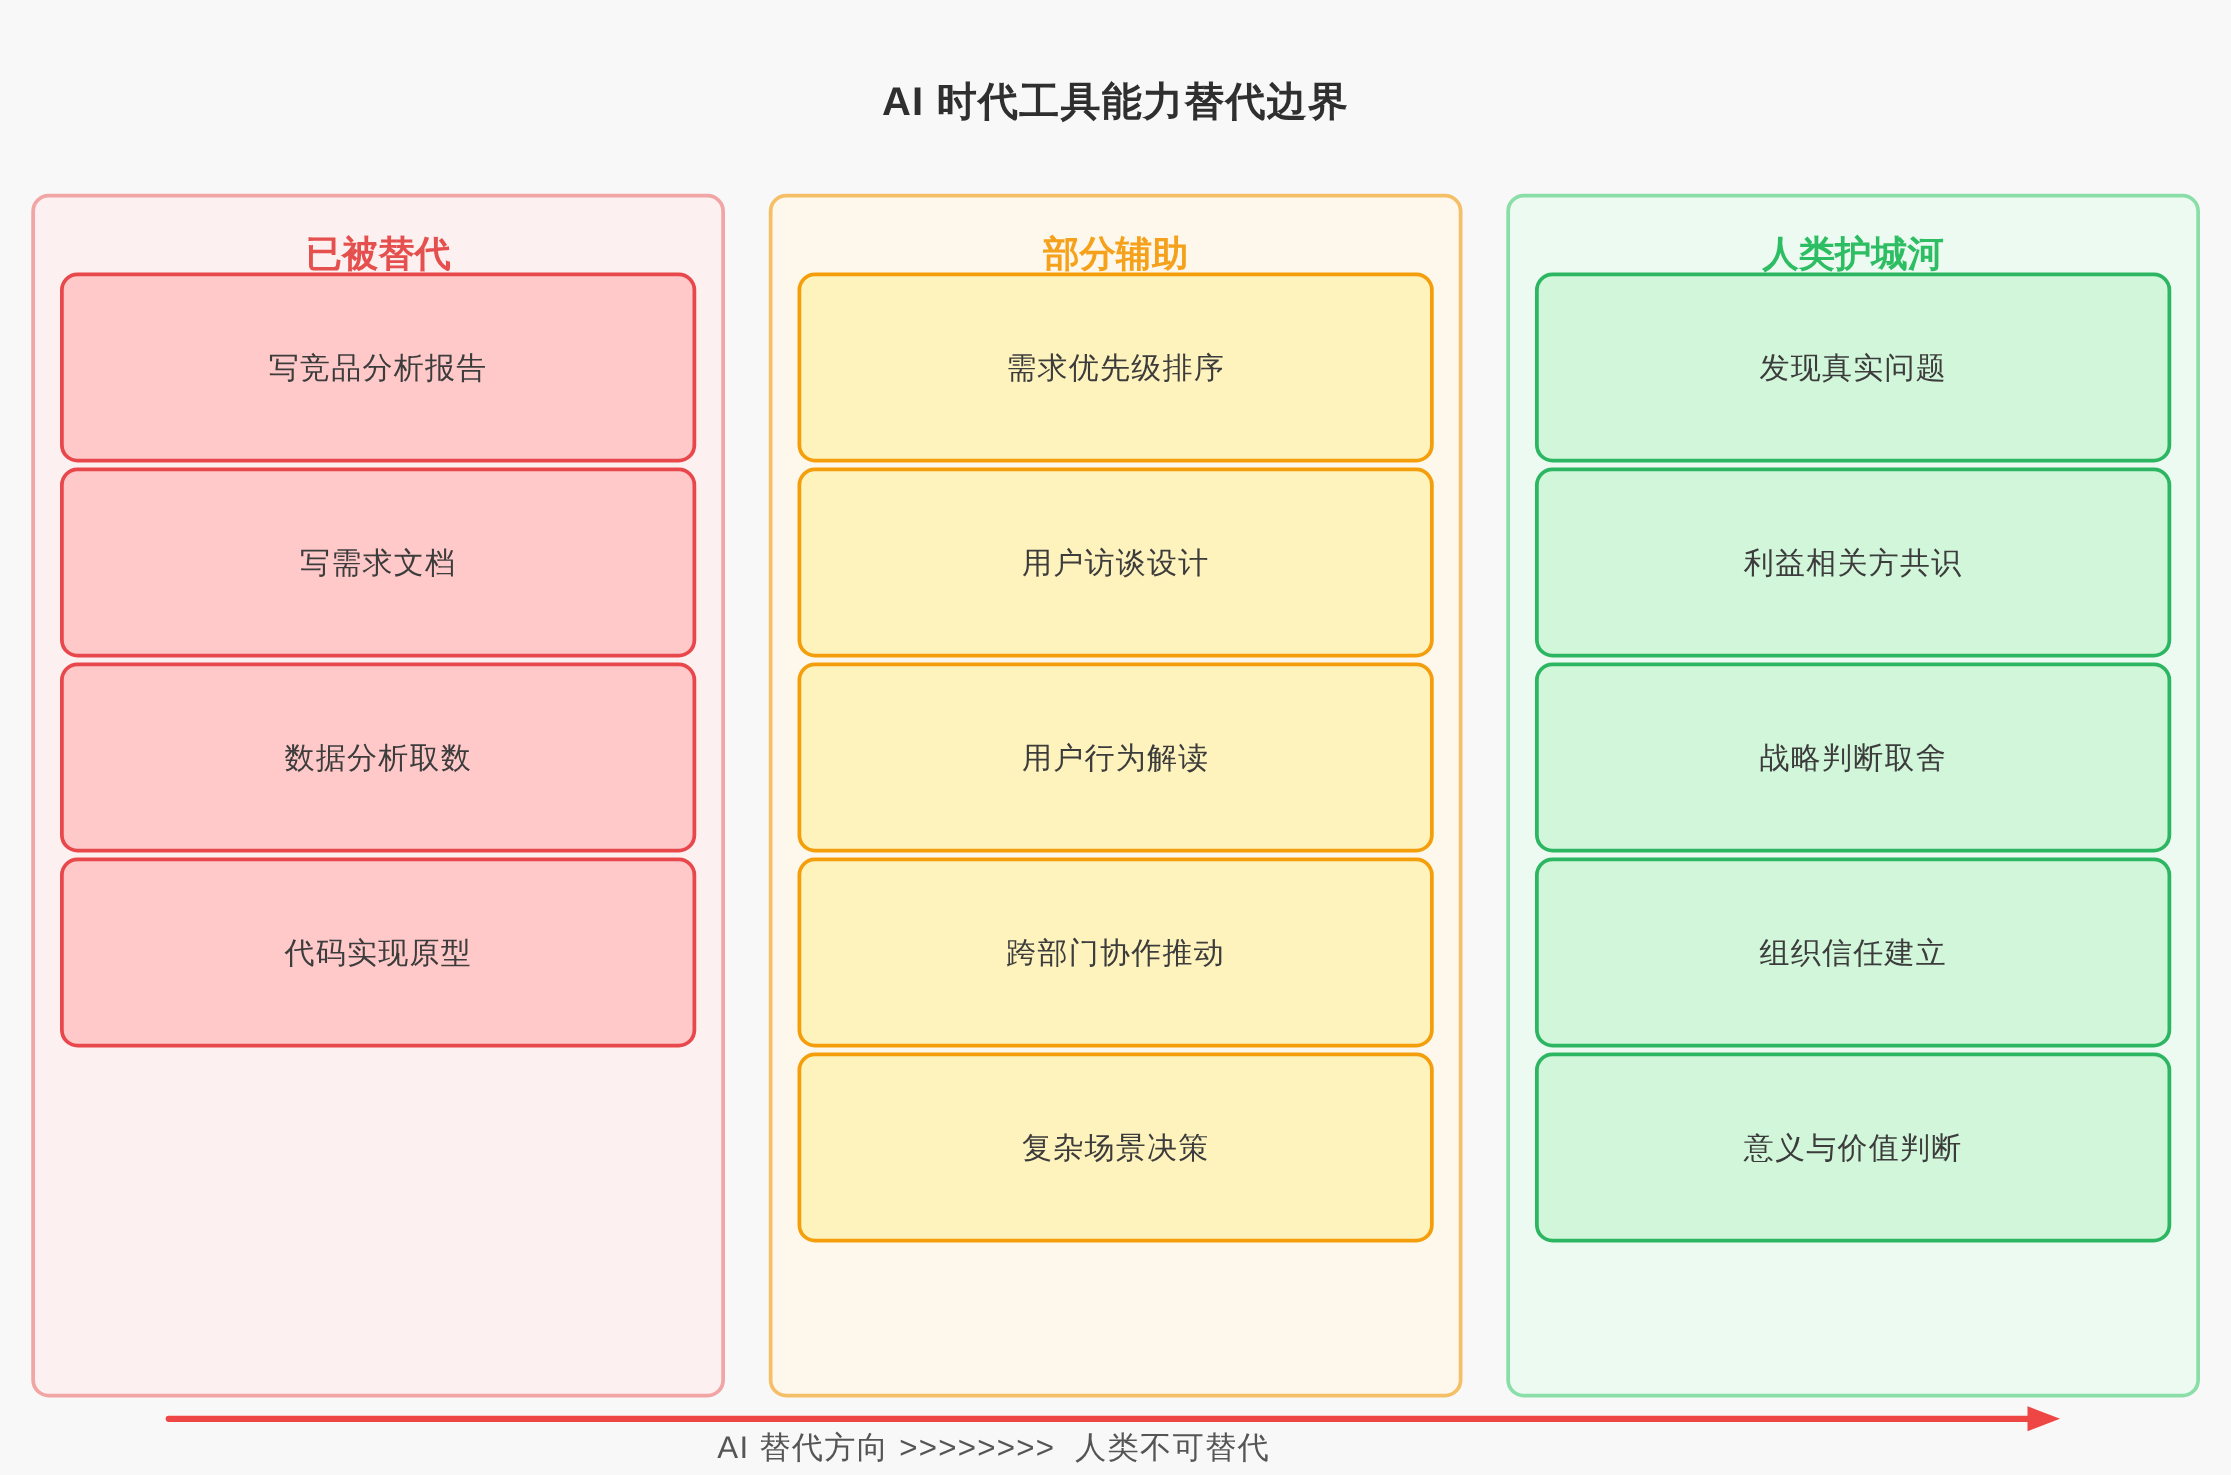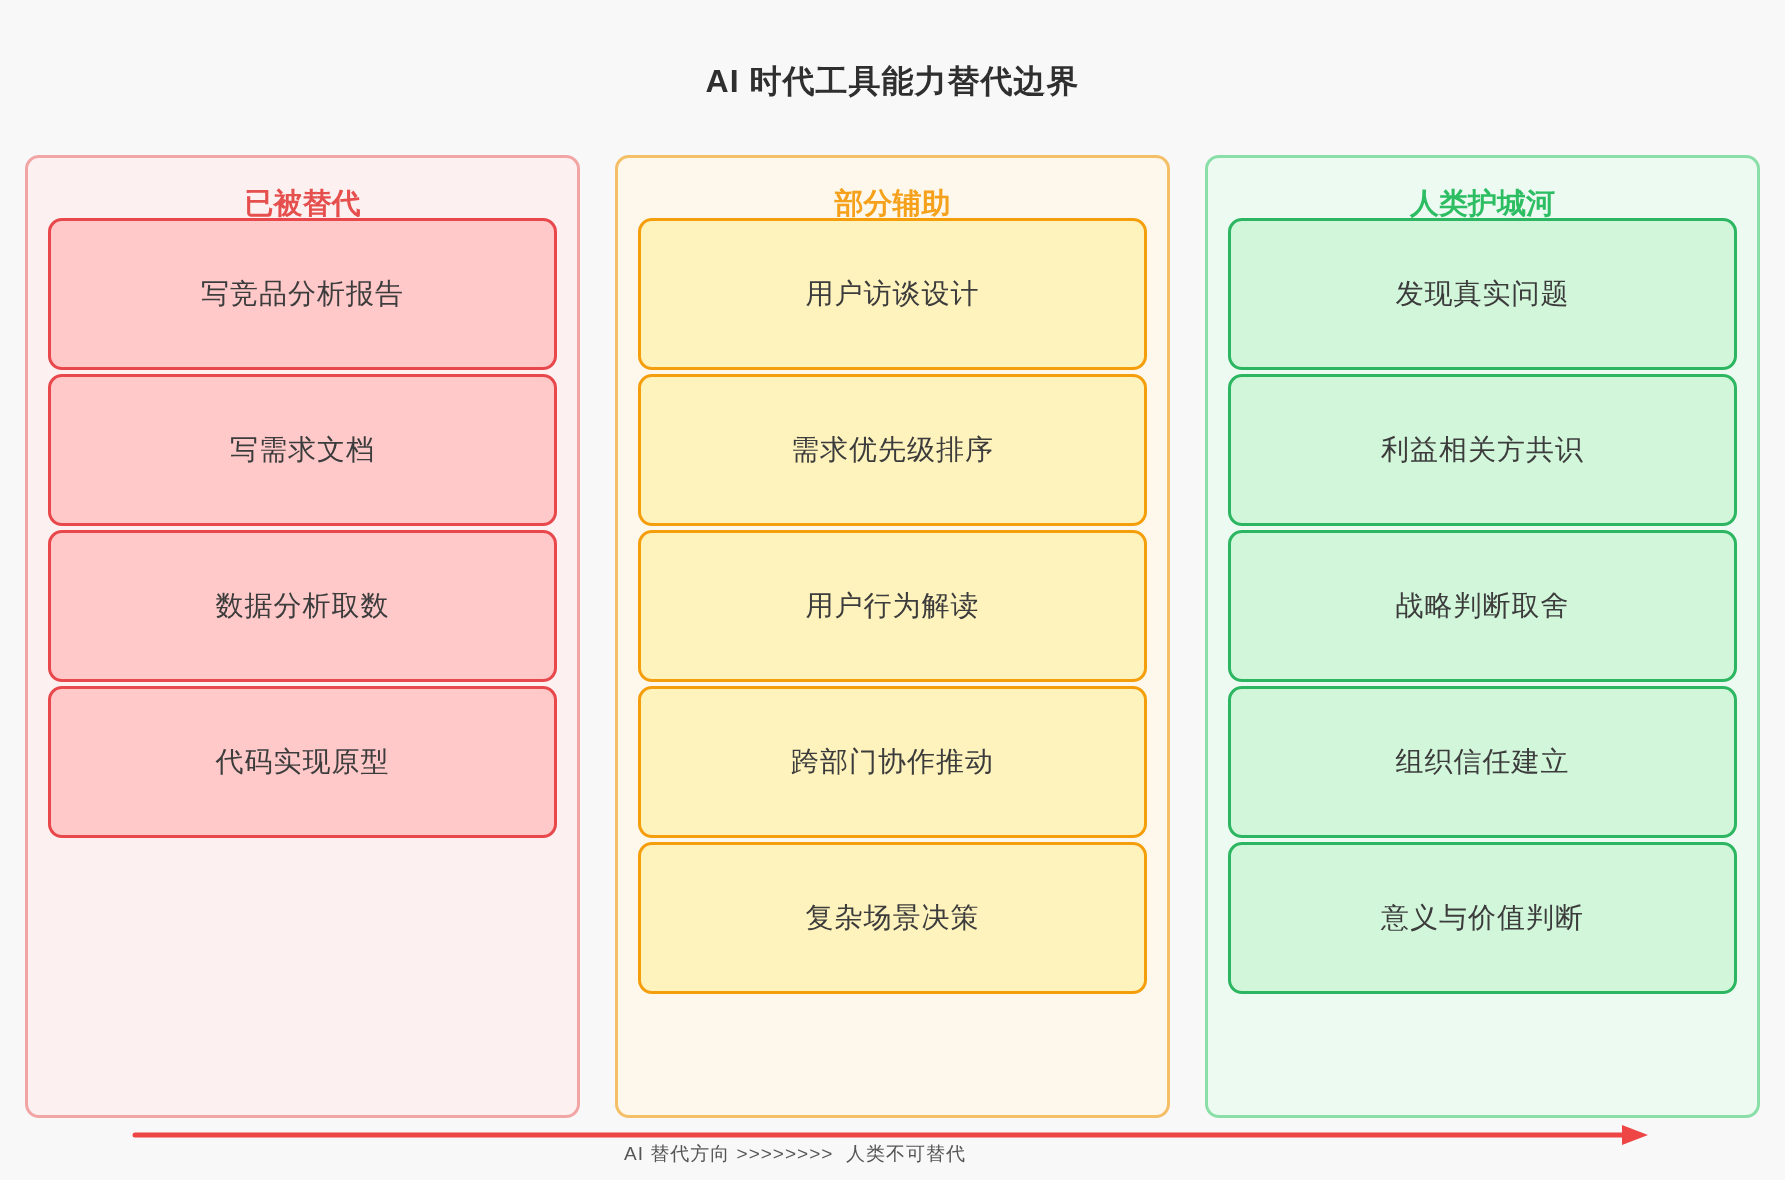--- a/index.html
+++ b/index.html
@@ -59,39 +59,39 @@
   .box {
     box-sizing: border-box;
     height: 152px;
     margin-bottom: 4px;
     border: 3px solid var(--box-border);
     background: var(--box-bg);
     border-radius: 14px;
     display: flex;
     align-items: center;
     justify-content: center;
-    font-size: 28px;
+    font-size: 24px;
     color: #3c3c3c;
     letter-spacing: 1px;
   }
   .arrow-svg {
     position: absolute;
     left: 0;
     top: 1120px;
     width: 1700px;
     height: 30px;
     color: var(--arrow-color);
   }
   .caption {
     position: absolute;
     top: 1141px;
     left: 0;
     width: 1590px;
     text-align: center;
-    font-size: 19px;
+    font-size: 25px;
     color: var(--caption-color);
     white-space: pre;
     letter-spacing: 1px;
   }
 </style>
 </head>
 <body>
 
 <div class="canvas" style="--arrow-color: #ee4545; --caption-color: #555555;">
 
@@ -105,22 +105,22 @@
         <div class="box">写竞品分析报告</div>
         <div class="box">写需求文档</div>
         <div class="box">数据分析取数</div>
         <div class="box">代码实现原型</div>
       </div>
     </section>
 
     <section class="column" style="--hdr: #f5a11c; --col-border: #f4bf67; --col-bg: #fdf8eb; --box-border: #f59e0b; --box-bg: #fef2bd;">
       <h2 class="col-header">部分辅助</h2>
       <div class="boxes">
+        <div class="box">需求优先级排序</div>
         <div class="box">用户访谈设计</div>
-        <div class="box">需求优先级排序</div>
         <div class="box">用户行为解读</div>
         <div class="box">跨部门协作推动</div>
         <div class="box">复杂场景决策</div>
       </div>
     </section>
 
     <section class="column" style="--hdr: #2dbd62; --col-border: #8adfa8; --col-bg: #edfaf1; --box-border: #2cb661; --box-bg: #d2f6da;">
       <h2 class="col-header">人类护城河</h2>
       <div class="boxes">
         <div class="box">发现真实问题</div>

